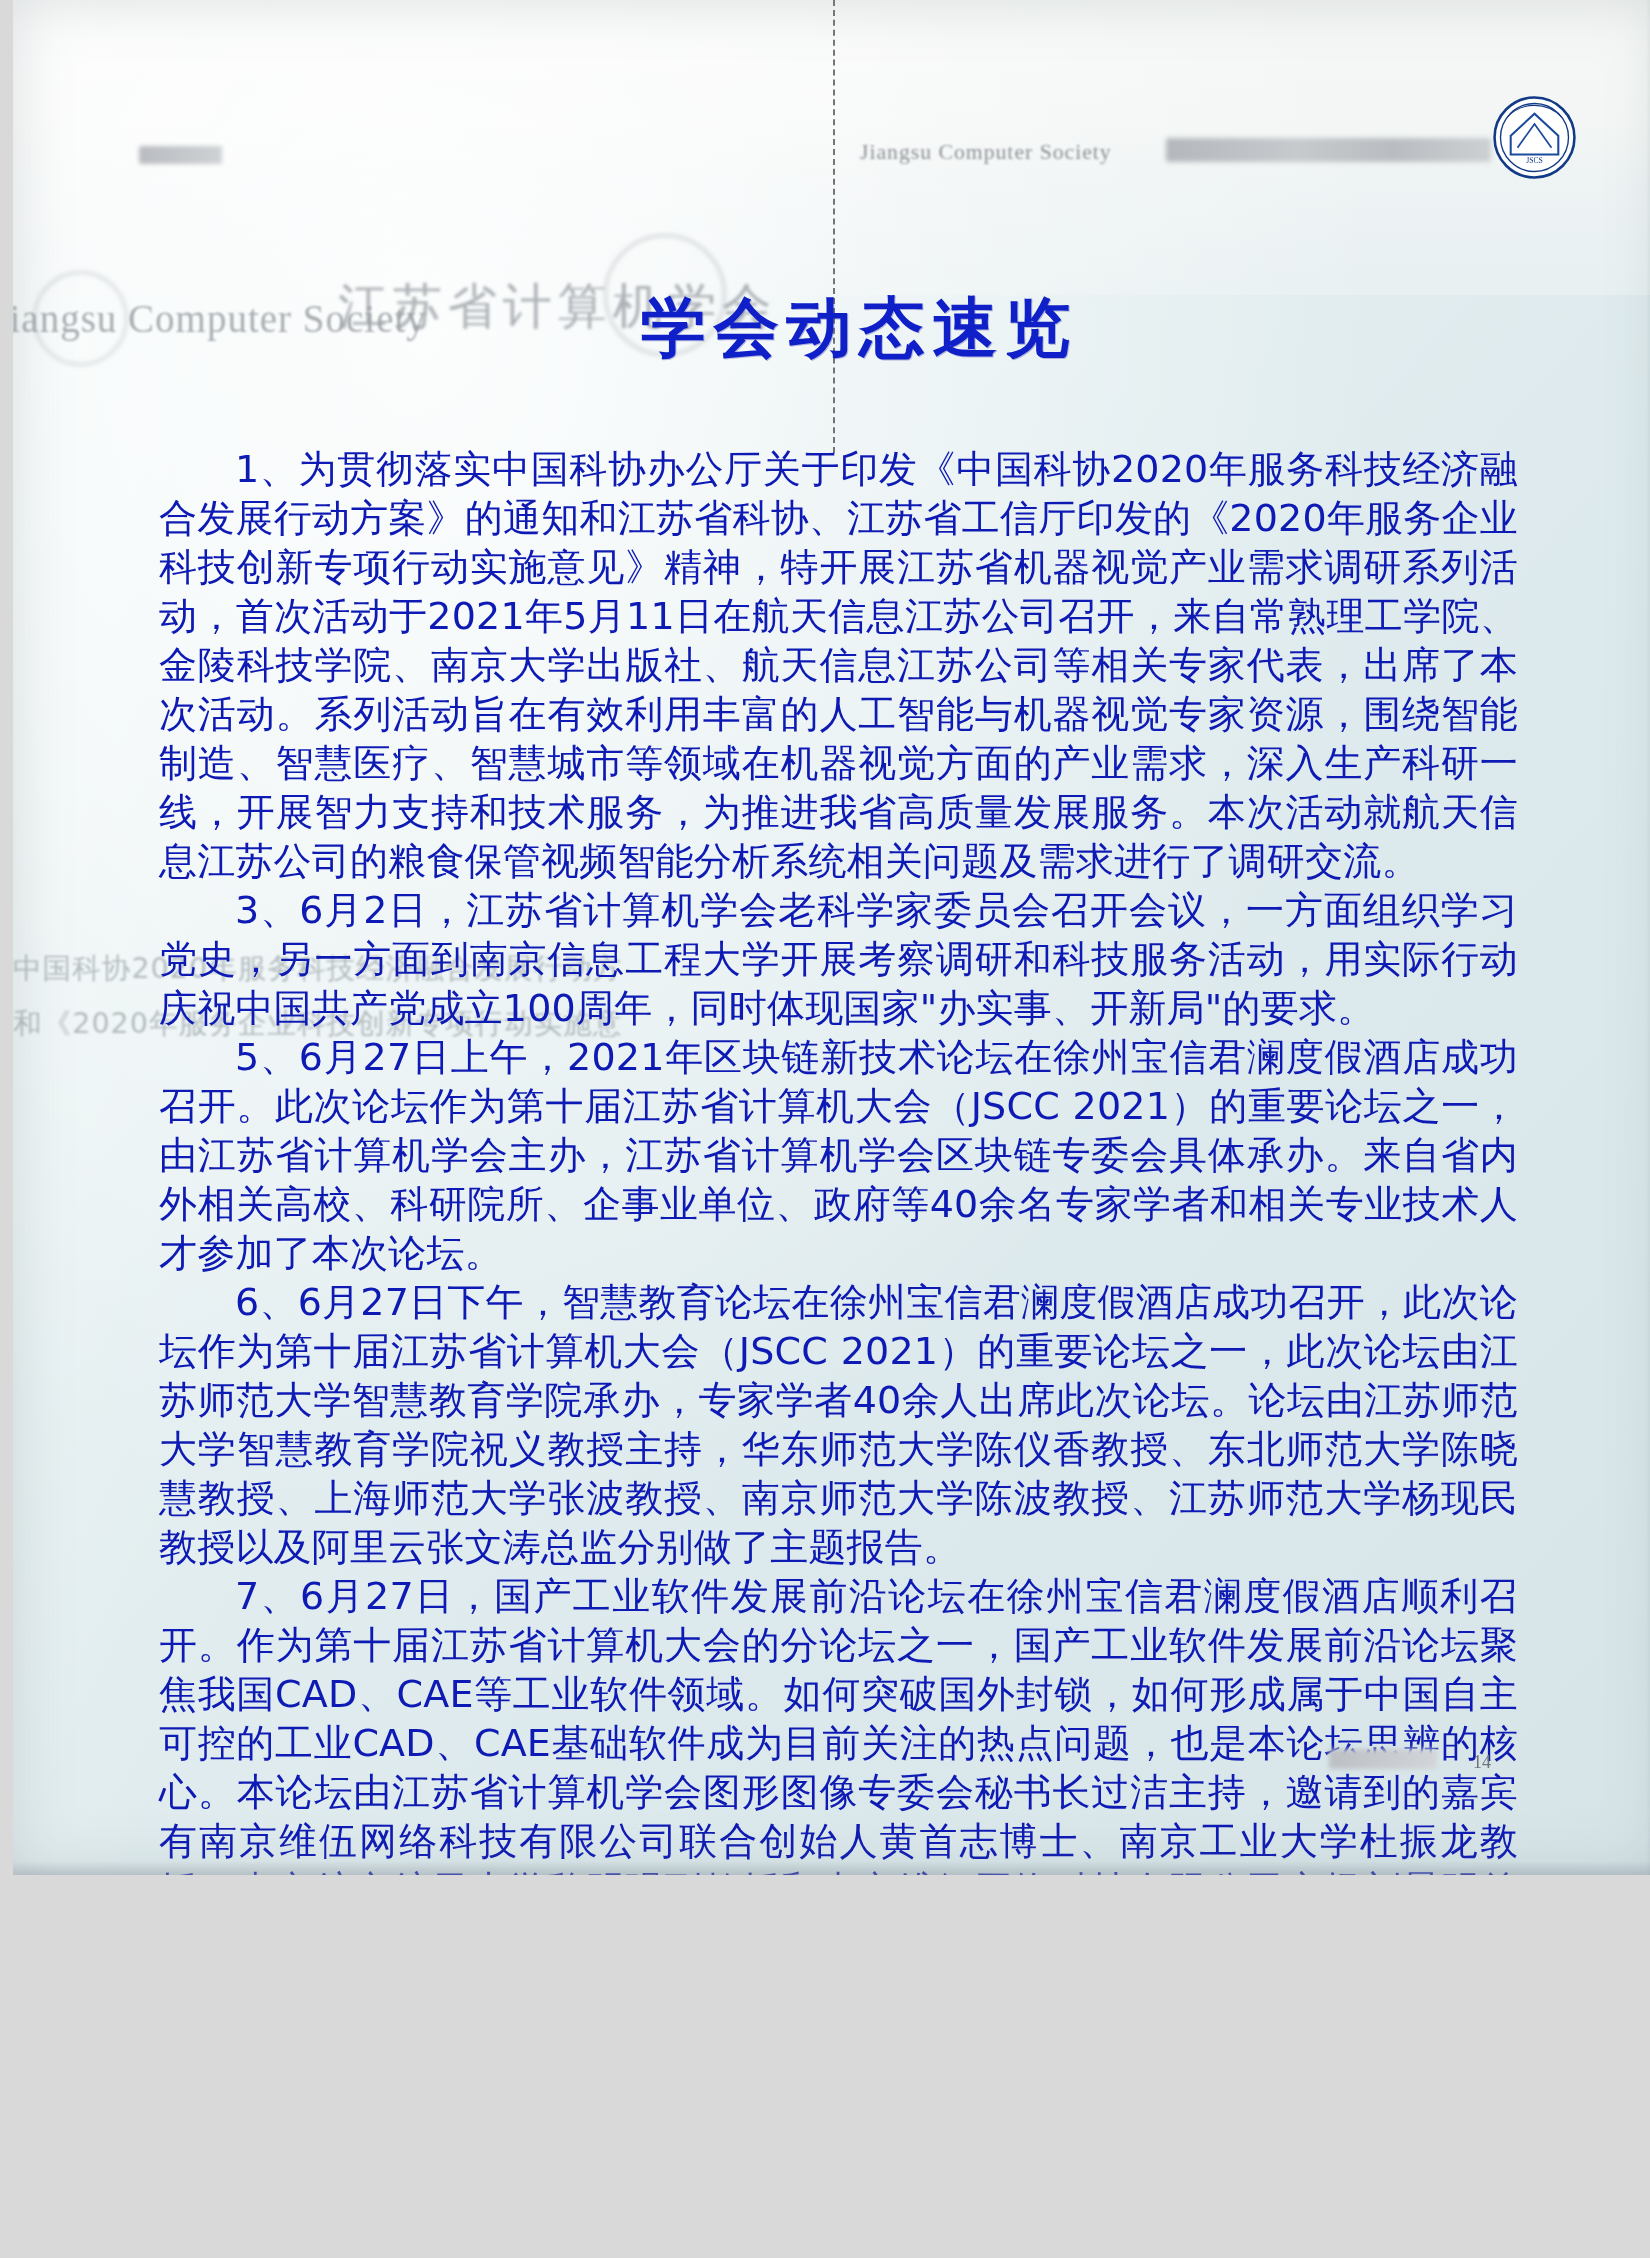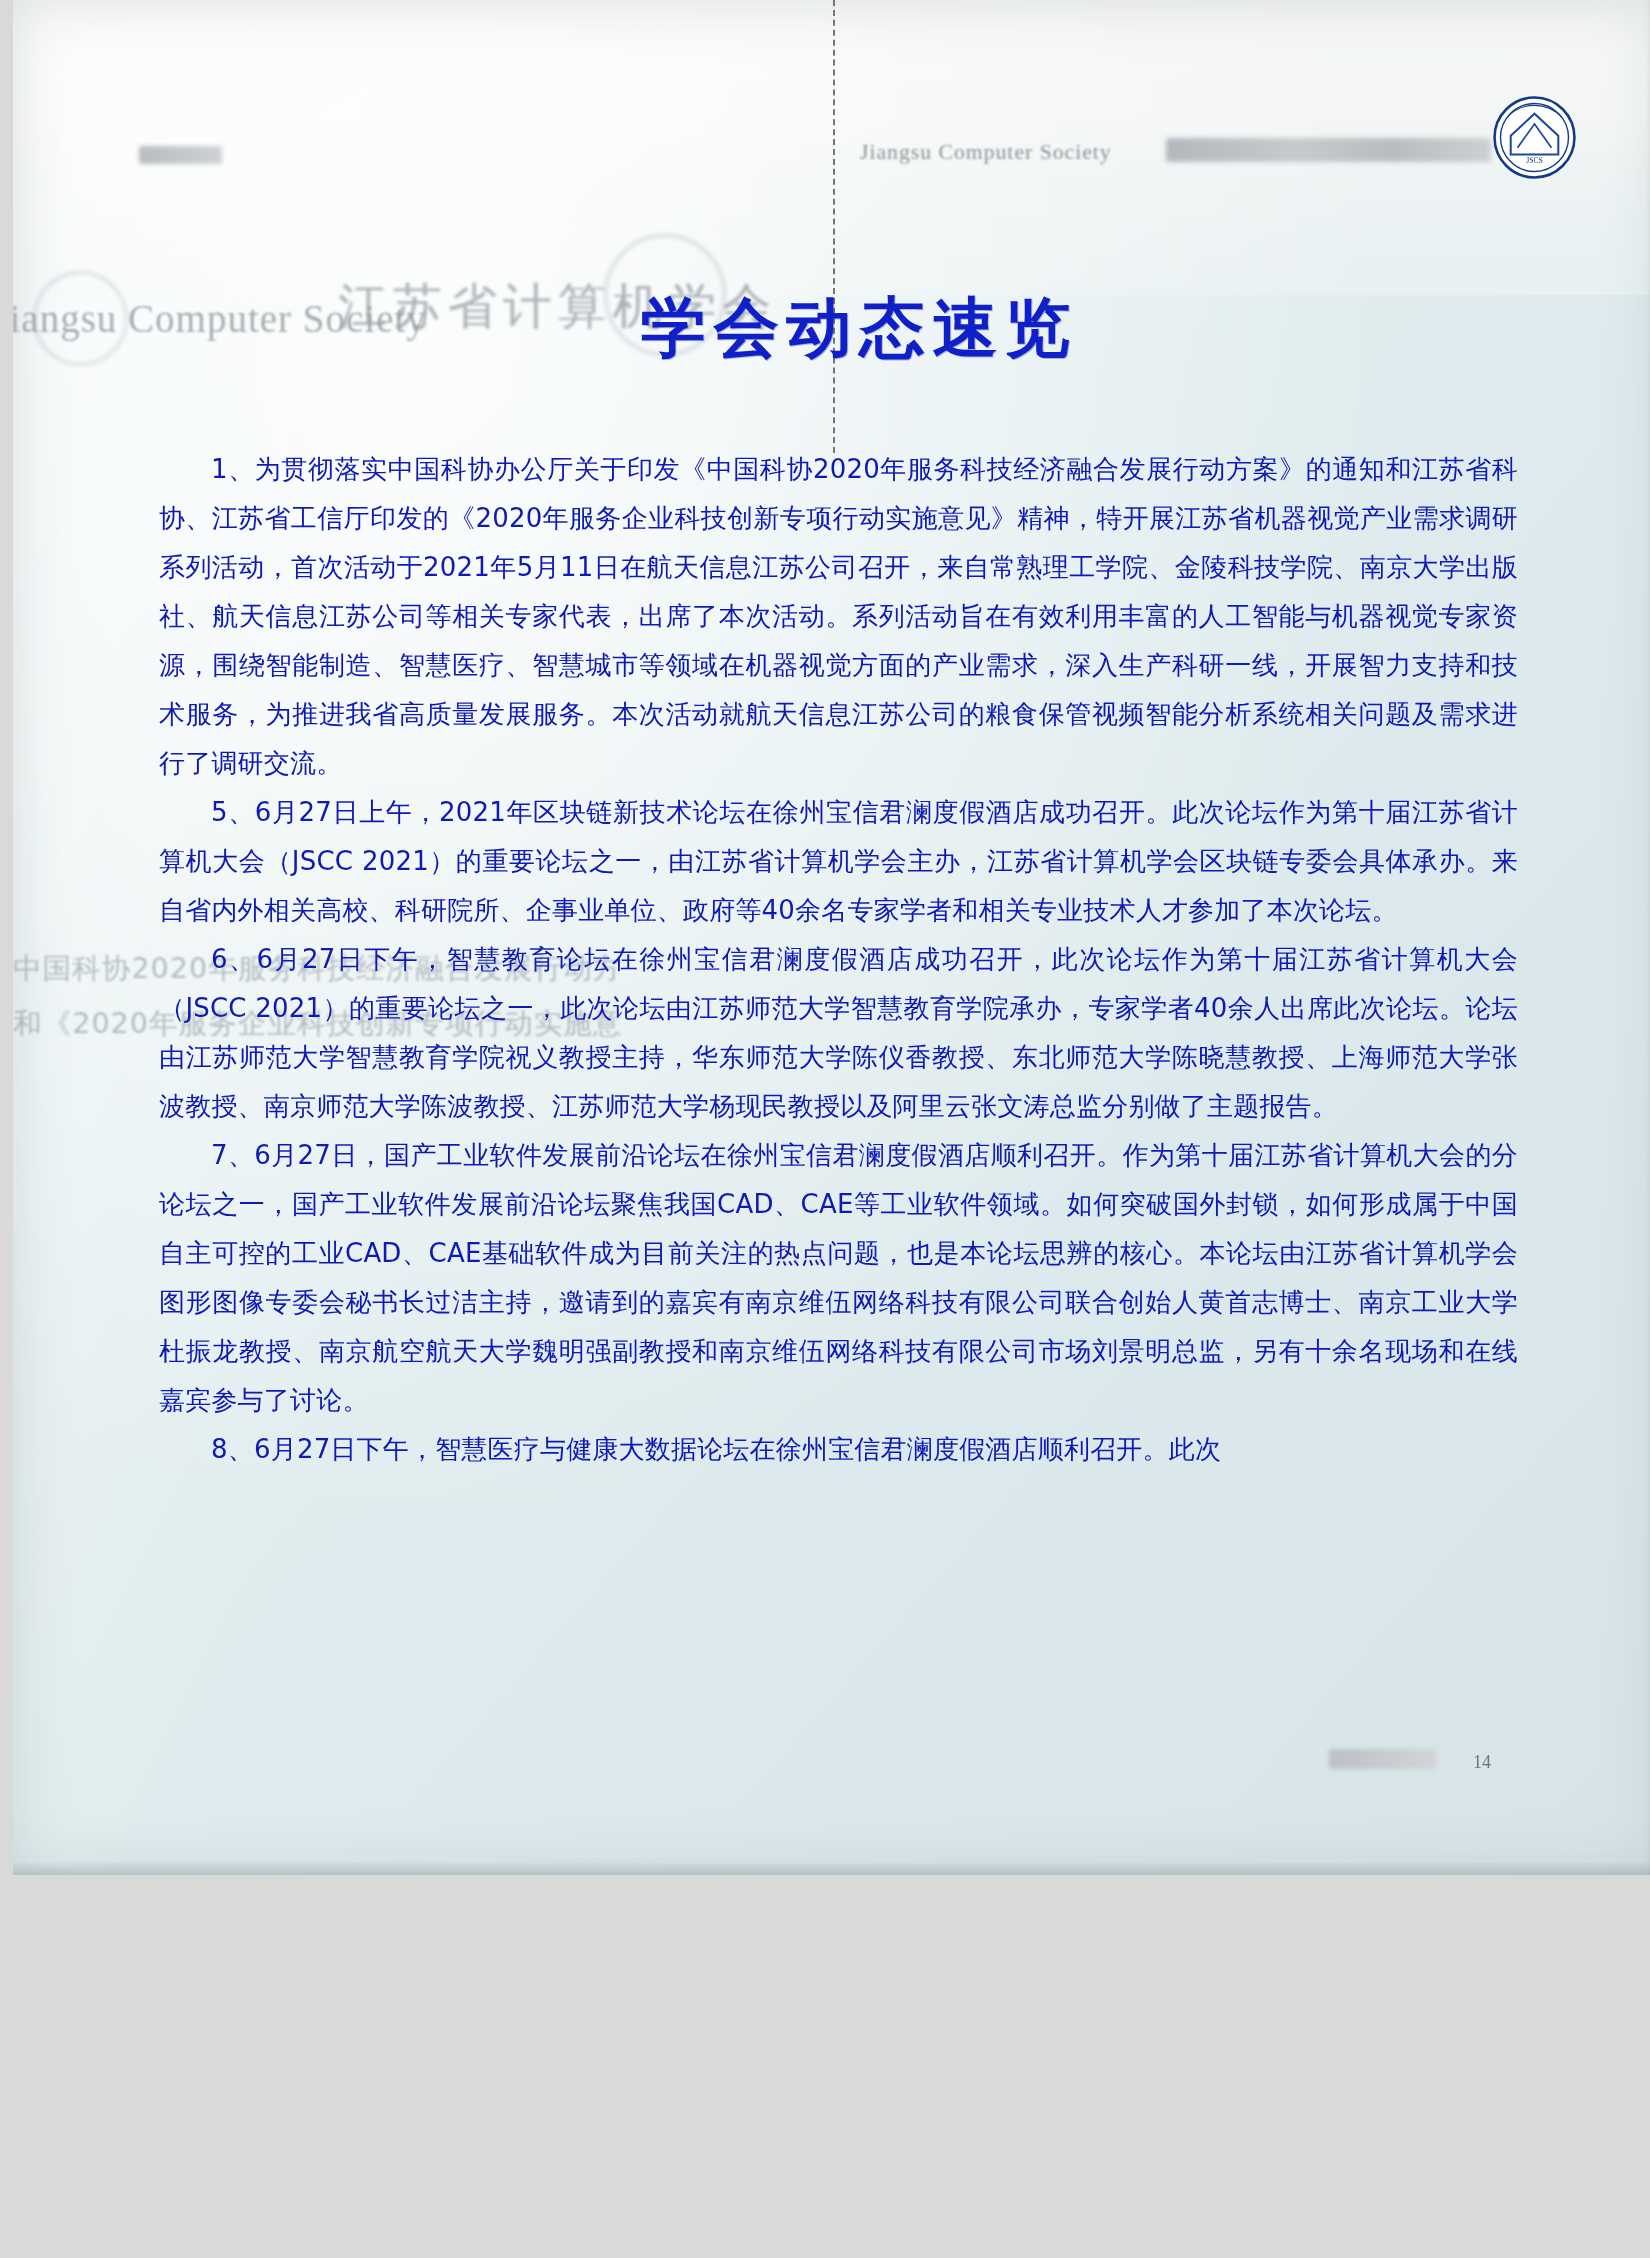--- a/index.html
+++ b/index.html
@@ -159,21 +159,21 @@
     padding-left: 21px;
   }
 
   
   #body-text {
     position: absolute;
     left: 146px;
     top: 445px;
     width: 1359px;
     font-family: "DejaVu Sans", sans-serif;
-    font-size: 26px;
+    font-size: 38px;
     line-height: 49px;
     color: #0e1ab4;
     text-align: justify;
     text-justify: inter-ideograph;
     letter-spacing: 0.2px;
   }
   #body-text p {
     margin: 0;
     text-indent: 2em;
   }
@@ -248,20 +248,21 @@
 
   <div id="doc-title">学会动态速览</div>
 
   <div id="bleed-through">
     <div>中国科协2020年服务科技经济融合发展行动方</div>
     <div>和《2020年服务企业科技创新专项行动实施意</div>
   </div>
 
   <div id="body-text">
     <p>1、为贯彻落实中国科协办公厅关于印发《中国科协2020年服务科技经济融合发展行动方案》的通知和江苏省科协、江苏省工信厅印发的《2020年服务企业科技创新专项行动实施意见》精神，特开展江苏省机器视觉产业需求调研系列活动，首次活动于2021年5月11日在航天信息江苏公司召开，来自常熟理工学院、金陵科技学院、南京大学出版社、航天信息江苏公司等相关专家代表，出席了本次活动。系列活动旨在有效利用丰富的人工智能与机器视觉专家资源，围绕智能制造、智慧医疗、智慧城市等领域在机器视觉方面的产业需求，深入生产科研一线，开展智力支持和技术服务，为推进我省高质量发展服务。本次活动就航天信息江苏公司的粮食保管视频智能分析系统相关问题及需求进行了调研交流。</p>
+    <p>3、6月2日，江苏省计算机学会老科学家委员会召开会议，一方面组织学习党史，另一方面到南京信息工程大学开展考察调研和科技服务活动，用实际行动庆祝中国共产党成立100周年，同时体现国家"办实事、开新局"的要求。</p>
     <p>5、6月27日上午，2021年区块链新技术论坛在徐州宝信君澜度假酒店成功召开。此次论坛作为第十届江苏省计算机大会（JSCC 2021）的重要论坛之一，由江苏省计算机学会主办，江苏省计算机学会区块链专委会具体承办。来自省内外相关高校、科研院所、企事业单位、政府等40余名专家学者和相关专业技术人才参加了本次论坛。</p>
     <p>6、6月27日下午，智慧教育论坛在徐州宝信君澜度假酒店成功召开，此次论坛作为第十届江苏省计算机大会（JSCC 2021）的重要论坛之一，此次论坛由江苏师范大学智慧教育学院承办，专家学者40余人出席此次论坛。论坛由江苏师范大学智慧教育学院祝义教授主持，华东师范大学陈仪香教授、东北师范大学陈晓慧教授、上海师范大学张波教授、南京师范大学陈波教授、江苏师范大学杨现民教授以及阿里云张文涛总监分别做了主题报告。</p>
     <p>7、6月27日，国产工业软件发展前沿论坛在徐州宝信君澜度假酒店顺利召开。作为第十届江苏省计算机大会的分论坛之一，国产工业软件发展前沿论坛聚焦我国CAD、CAE等工业软件领域。如何突破国外封锁，如何形成属于中国自主可控的工业CAD、CAE基础软件成为目前关注的热点问题，也是本论坛思辨的核心。本论坛由江苏省计算机学会图形图像专委会秘书长过洁主持，邀请到的嘉宾有南京维伍网络科技有限公司联合创始人黄首志博士、南京工业大学杜振龙教授、南京航空航天大学魏明强副教授和南京维伍网络科技有限公司市场刘景明总监，另有十余名现场和在线嘉宾参与了讨论。</p>
     <p>8、6月27日下午，智慧医疗与健康大数据论坛在徐州宝信君澜度假酒店顺利召开。此次</p>
   </div>
 
   <div id="footer-blur"></div>
   <div id="footer-page">14</div>
 
   <div id="page-edge"></div>

